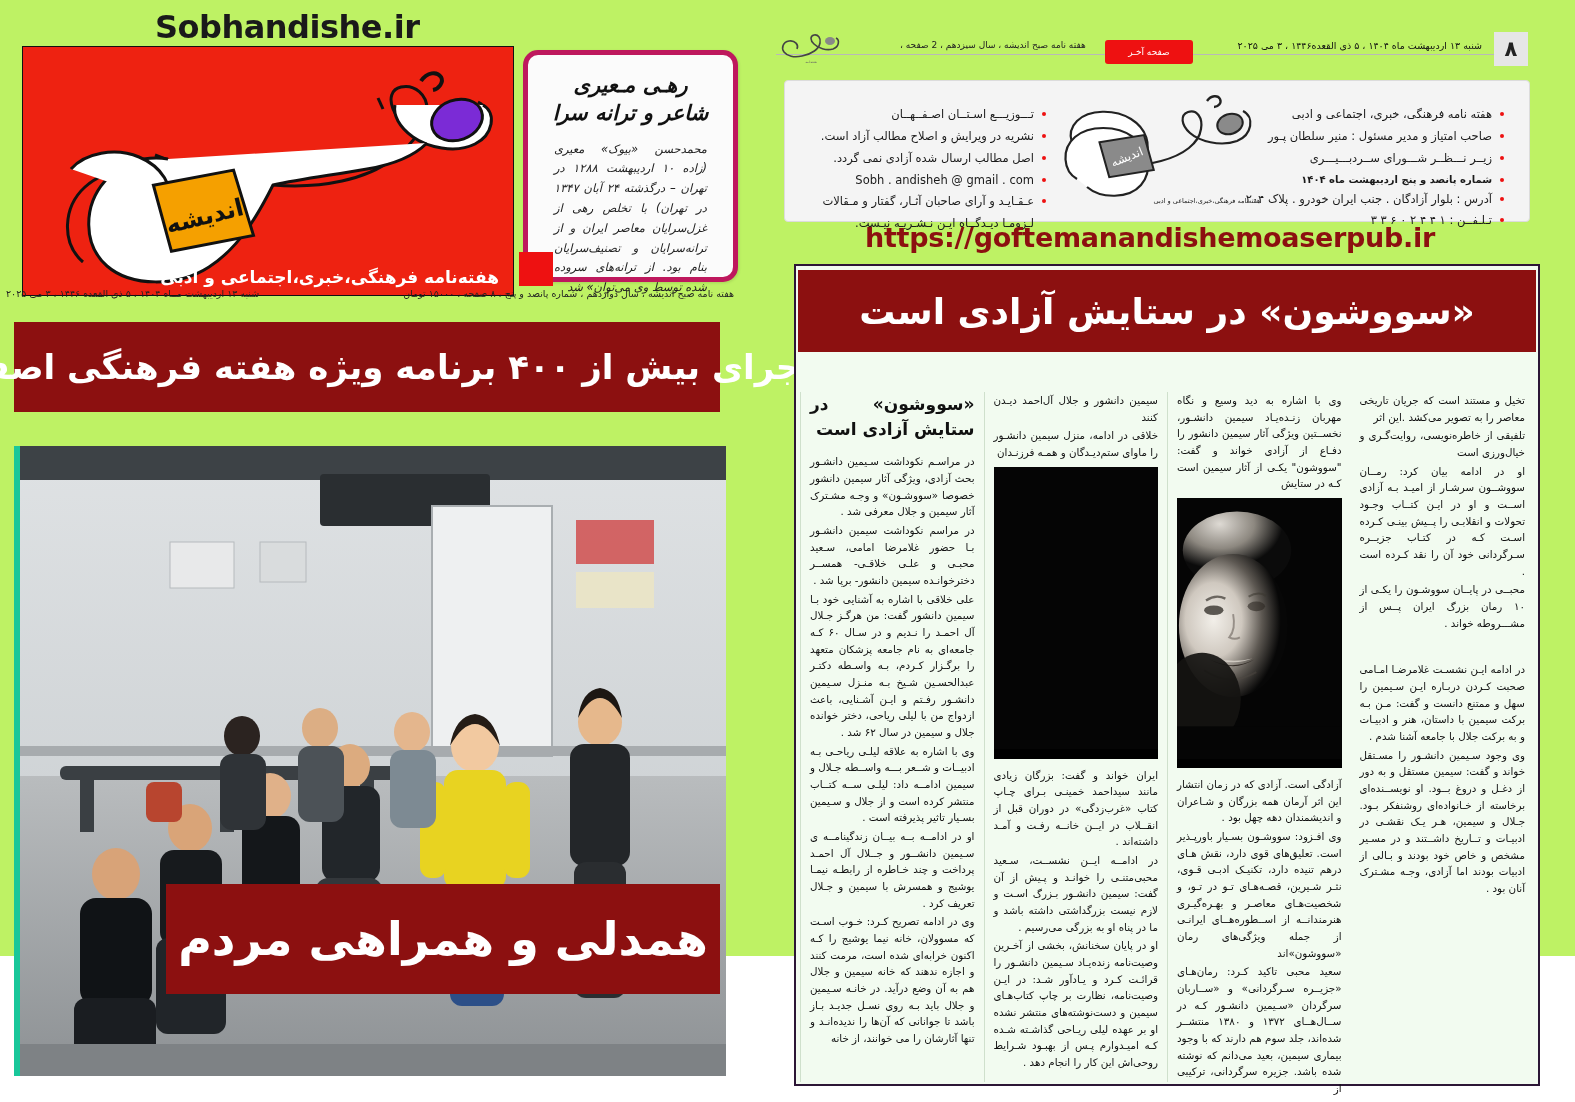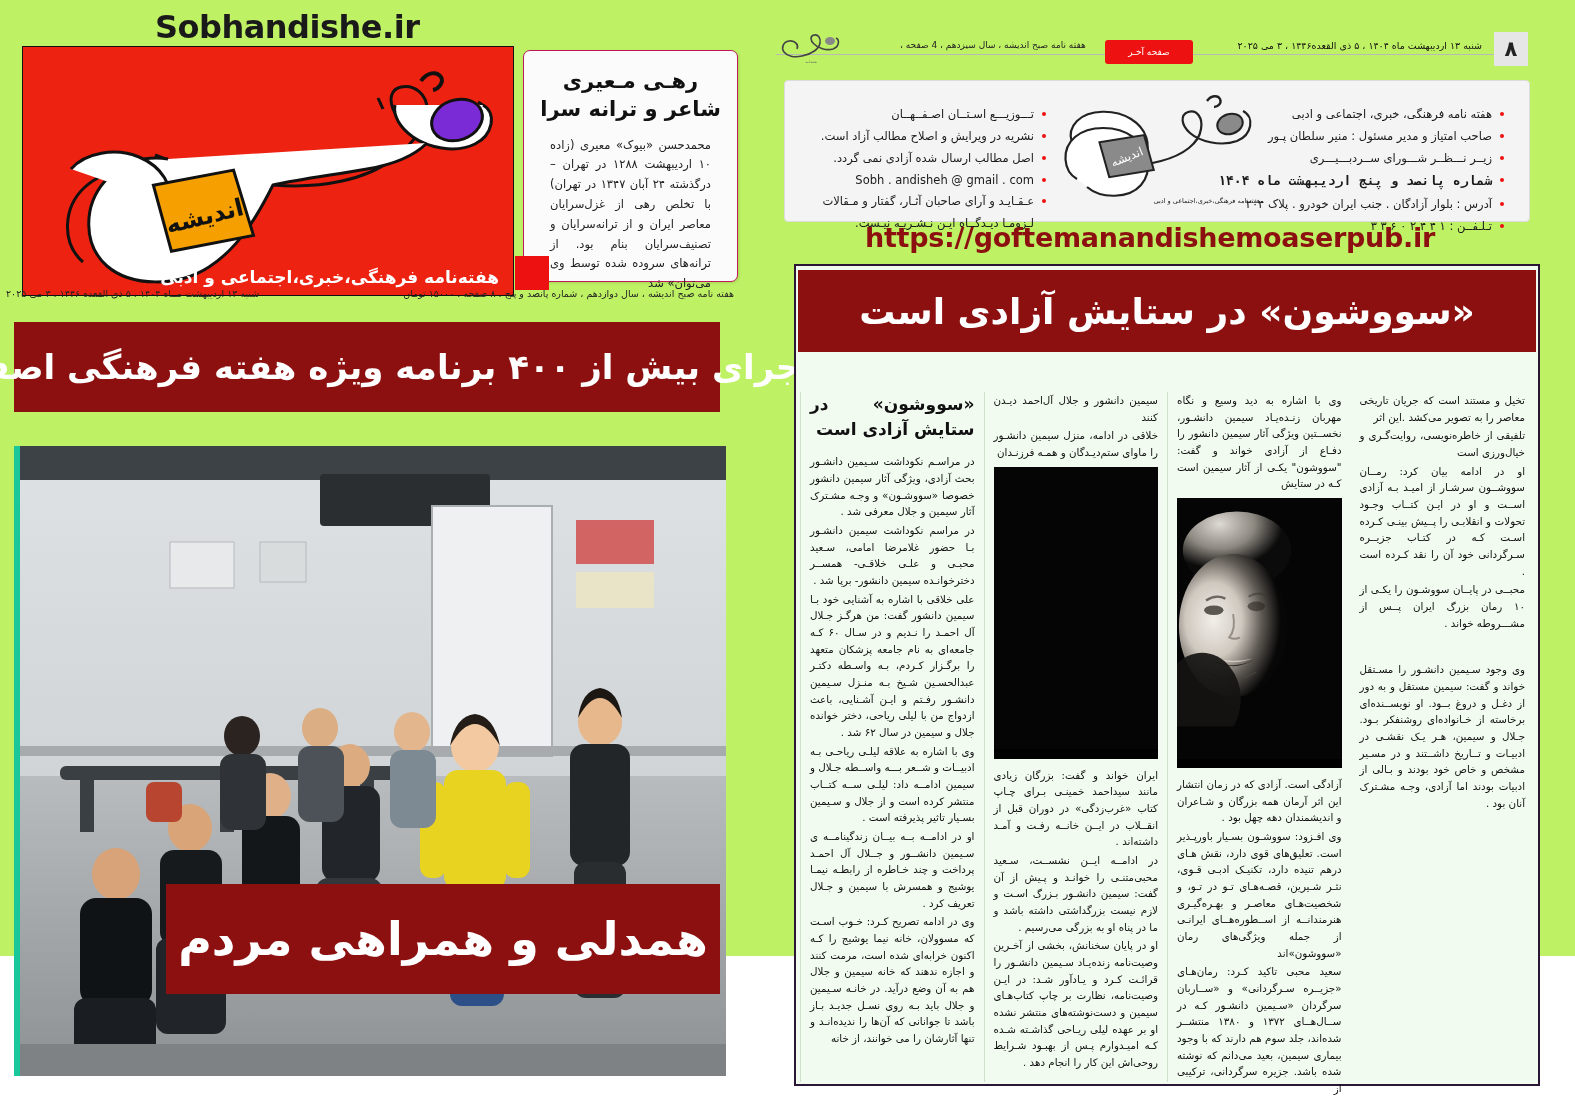--- a/index.html
+++ b/index.html
@@ -26,23 +26,23 @@
     background:#ee2211;border:1px solid #111;overflow:hidden;
   }
   .logo-box svg{position:absolute;left:0;top:0;}
   .logo-tagline{
     position:absolute;right:14px;bottom:8px;
     color:#fff;font-size:17px;font-weight:bold;direction:rtl;white-space:nowrap;
   }
 
   .side-card{
     position:absolute;left:543px;top:50px;width:215px;height:232px;
-    background:#fbfbfb;border:1px solid #be185d;border-radius:7px;
+    background:#fbfbfb;border:5px solid #be185d;border-radius:15px;
     box-shadow:1px 1px 3px rgba(0,0,0,.12);
-    box-sizing:border-box;padding:16px 14px 10px 14px;direction:rtl;
+    box-sizing:border-box;padding:16px 14px 10px 14px;direction:rtl;font-style:italic;
   }
   .side-card h2{
     margin:0 0 10px 0;font-size:21px;font-weight:bold;color:#111;
     line-height:1.35;text-align:center;letter-spacing:1px;
   }
   .side-card p{
     margin:12px;font-size:11.5px;line-height:1.72;color:#222;
     text-align:justify;text-align-last:right;
   }
   .card-redsq{
@@ -114,21 +114,21 @@
   .info-col.right{right:12px;width:258px;text-align:right;}
   .info-col.left{left:12px;width:262px;text-align:right;}
   .info-col li{
     list-style:none;position:relative;padding-right:12px;white-space:nowrap;
   }
   .info-col ul{margin:13px;padding:0;}
   .info-col li:before{
     content:"";position:absolute;right:0;top:8px;width:4px;height:4px;border-radius:50%;
     background:#ee1111;
   }
-  .info-col .small{font-size:13px;font-weight:bold;font-family:Liberation Mono, monospace;}
+  .info-col .small{font-size:10px;font-weight:bold;}
   .info-mid{
     position:absolute;left:50%;top:6px;transform:translateX(-50%);
     width:220px;height:128px;
   }
 
   .weburl{
     position:absolute;left:0;top:222px;width:760px;text-align:center;
     font-size:27px;font-weight:bold;color:#8c1010;direction:ltr;letter-spacing:-.3px;
   }
 
@@ -300,21 +300,21 @@
     </div>
   </div>
 
   <div class="right-half">
 
     <div class="folio">
       <div class="rule"></div>
       <div class="pagenum">۸</div>
       <div class="date">شنبه ۱۳ اردیبهشت ماه ۱۴۰۴ ، ۵ ذی القعده۱۴۴۶ ، ۳ می ۲۰۲۵</div>
       <div class="sec-badge">صفحه آخـر</div>
-      <div class="pubinfo">هفته نامه صبح اندیشه ، سال سیزدهم ، 4 صفحه ،</div>
+      <div class="pubinfo">هفته نامه صبح اندیشه ، سال سیزدهم ، 2 صفحه ،</div>
       <svg class="minilogo" viewBox="0 0 62 34">
         <path d="M56,8 C60,10 59,17 53,19 C46,21 38,18 34,14 C30,10 30,6 34,5 C38,4 41,8 40,13
                  C39,19 32,24 22,26 C14,28 7,26 4,22 C1,18 3,12 9,11 C15,10 19,15 17,19" fill="none" stroke="#444" stroke-width="1.6"></path>
         <ellipse cx="50" cy="11" rx="5" ry="4" fill="#888"></ellipse>
         <text x="31" y="33" text-anchor="middle" font-size="3.2" fill="#666" font-family="DejaVu Sans, sans-serif">هفته‌نامه</text>
       </svg>
     </div>
 
     <div class="info-box">
       <div class="info-col right">
@@ -427,17 +427,18 @@
       <p>وی افـزود: سووشـون بسـیار باورپـذیر است. تعلیق‌های قوی دارد، نقش هـای درهم تنیده دارد، تکنیـک ادبـی قـوی، نثـر شـیرین، قصـه‌هـای تـو در تـو، و شخصیت‌هـای معاصـر و بهـره‌گیـری هنرمندانــه از اســطوره‌هــای ایرانـی از جمله ویژگی‌های رمان «سووشون»اند</p>
       <p>سعید محبی تاکید کـرد: رمان‌هـای «جزیــره سـرگردانی» و «ســاربان سرگردان  «سـیمین دانشـور کـه در ســال‌هــای ۱۳۷۲ و ۱۳۸۰ منتشــر شده‌اند، جلد سوم هم دارند که با وجود بیماری سیمین، بعید می‌دانم که نوشته شده باشد. جزیره سرگردانی، ترکیبی از</p>
     </div>
 
     <div class="col">
       <p class="lead-note">تخیل و مستند است که جریان تاریخی معاصر را به تصویر می‌کشد .این اثر</p>
       <p class="lead-note">تلفیقی از خاطره‌نویسی، روایت‌گـری و خیال‌ورزی است</p>
       <p>او در ادامه بیان کرد: رمــان سووشــون سرشـار از امیـد بـه آزادی اســت و او در ایـن کتــاب وجـود تحولات و انقلابـی را پــیش بینـی کـرده اسـت کـه در کتـاب جزیــره سـرگردانی خود آن را نقد کـرده است .</p>
       <p>محبــی در پایــان سووشـون را یکـی از ۱۰ رمان بزرگ ایران پــس از مشـــروطه خواند .</p>
       <div class="spacer-28"></div>
+      <p>در ادامه ایـن نشسـت غلامرضـا امـامی صحبت کـردن دربـاره ایـن سـیمین را سهل و ممتنع دانست و گفت: مـن بـه برکت سیمین با داستان، هنر و ادبیـات و به برکت جلال با جامعه آشنا شدم .</p>
       <p>وی وجود سـیمین دانشـور را مسـتقل خواند و گفت: سیمین مستقل و به دور از دغـل و دروغ بــود. او نویســنده‌ای برخاسته از خـانواده‌ای روشنفکر بـود. جـلال و سیمین، هـر یـک نقشـی در ادبیـات و تــاریخ داشــتند و در مسـیر مشخص و خاص خود بودند و بـالی از ادبیات بودند اما آزادی، وجـه مشـترک آنان بود .</p>
     </div>
   </div>
 
 </div>
 
 </body></html>

